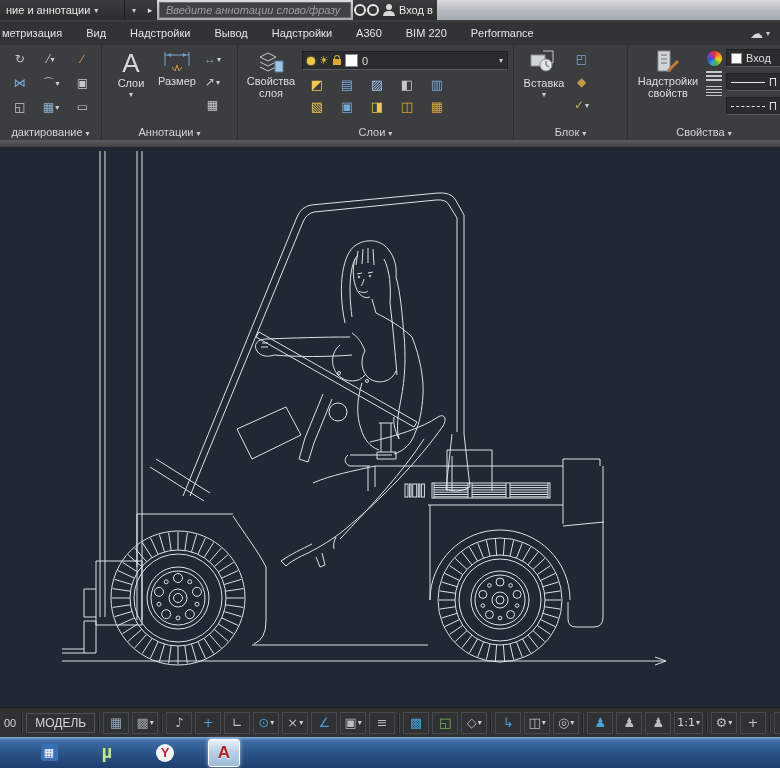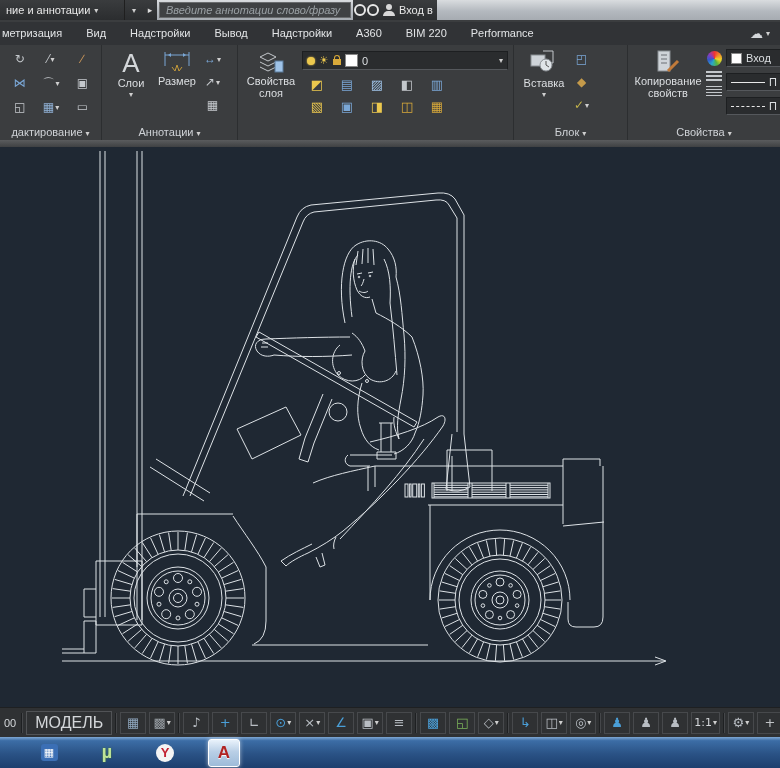--- a/index.html
+++ b/index.html
@@ -60,21 +60,21 @@
   .color-wheel{width:15px;height:15px;border-radius:50%;
     background:conic-gradient(#e33,#ee8a2a,#ecd52a,#57b33c,#2aa8c9,#3357c9,#8a3bbd,#e33);}
   
   #drawing{position:absolute;left:0;top:147px;width:780px;height:560px;background:#1f2833;}
   #drawing svg{display:block;}
   #drawing path,#drawing circle,#drawing line,#drawing rect{stroke:#dde2e6;stroke-width:1;fill:none;}
   
   #statusbar{position:absolute;left:0;top:707px;width:780px;height:30px;background:#2f3133;border-top:1px solid #1e2022;
              display:flex;align-items:center;gap:3px;padding:0 2px;box-sizing:border-box;color:#d4d7da;}
   #coords{font-size:11px;padding:0 2px;}
-  #model-btn{border:1px solid #515356;padding:2px 8px;font-size:16px;}
+  #model-btn{border:1px solid #515356;padding:2px 8px;font-size:12px;}
   .sb-sep{width:1px;height:20px;background:#1e2022;border-right:1px solid #45474a;flex:none;}
   .sb-btn{border:1px solid #47494c;height:20px;min-width:20px;display:flex;align-items:center;justify-content:center;gap:1px;padding:0 2px;flex:none;}
   .sb-glyph{font-size:13px;line-height:13px;font-family:"DejaVu Sans",sans-serif;}
   .sb-dd{font-size:8px;color:#cfcfcf;}
   
   #taskbar{position:absolute;left:0;top:737px;width:780px;height:31px;
            background:linear-gradient(#7fa8d4,#3c6da6 12%,#2a5285 55%,#1d3f6e);
            display:flex;align-items:center;gap:28px;padding-left:34px;box-sizing:border-box;}
   .tb-app{width:30px;height:26px;display:flex;align-items:center;justify-content:center;border-radius:3px;}
   .tb-app.active{background:linear-gradient(#e9f2fb,#b9cfe6 45%,#9dbbd9);border:1px solid #ffffff;box-shadow:0 0 3px #0b2richa}
@@ -245,20 +245,23 @@
           <div class="lt-item">
             <span style="color: rgb(236, 200, 78);">◨</span>
           </div>
           <div class="lt-item">
             <span style="color: rgb(216, 169, 58);">◫</span>
           </div>
           <div class="lt-item">
             <span style="color: rgb(216, 169, 58);">▦</span>
           </div>
         </div>
+      <div class="panel-label">
+        <span>Слои</span><span class="dd">▾</span>
+      </div>
     </div>
 
     <div class="panel" style="left:514px;width:114px;">
       <div class="big-btn" style="left:6px;top:4px;width:48px;">
         <svg width="30" height="28">
           <rect x="2" y="6" width="14" height="11" fill="#cfd4d9" stroke="#8a8f94"></rect>
           <path d="M14,2 h10 v12 h-6" fill="none" stroke="#c4c8cc"></path>
           <circle cx="17" cy="16" r="6" fill="#dfe4e8" stroke="#8a8f94"></circle>
           <path d="M17,16 v-4 M17,16 l3,2" stroke="#555" fill="none"></path>
         </svg>
@@ -282,21 +285,21 @@
       </div>
     </div>
 
     <div class="panel" style="left:628px;width:152px;border-right:none;">
       <div class="big-btn" style="left:4px;top:4px;width:72px;">
         <svg width="26" height="26">
           <rect x="3" y="2" width="12" height="20" fill="#cfd4d9" stroke="#8a8f94"></rect>
           <path d="M6,6 h6 M6,10 h6 M6,14 h6" stroke="#6a6f74" fill="none"></path>
           <path d="M13,22 L23,12" stroke="#c07a3a" stroke-width="3" fill="none"></path>
         </svg>
-        <span>Копирование свойств</span>
+        <span>Надстройки свойств</span>
       </div>
       <div style="position:absolute;left:78px;top:6px;display:flex;flex-direction:column;gap:5px;align-items:center;">
         <span class="color-wheel"></span>
         <span class="mini-lines">
             <i></i>
             <i></i>
             <i></i>
           </span>
         <span class="mini-lines">
             <i style="height:1px"></i>

